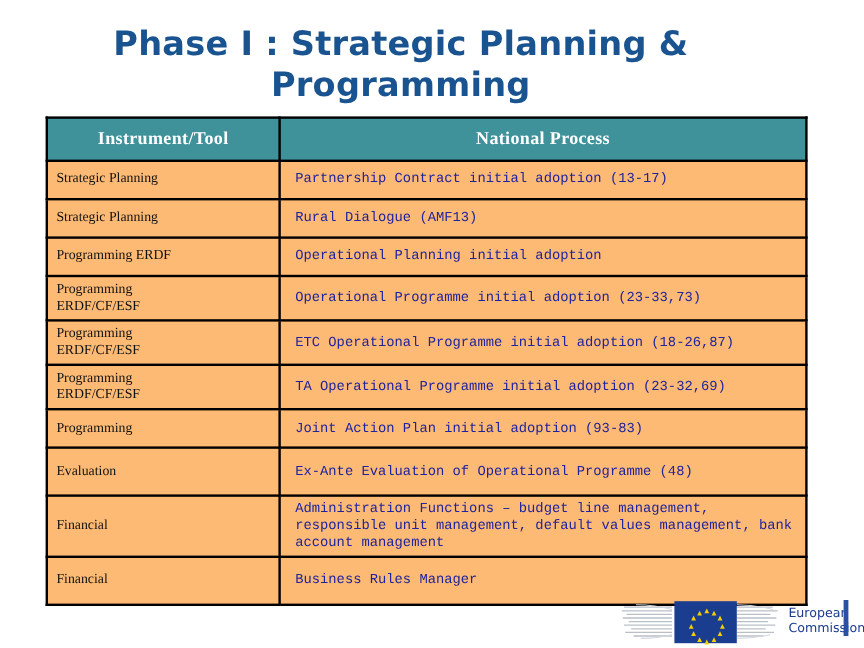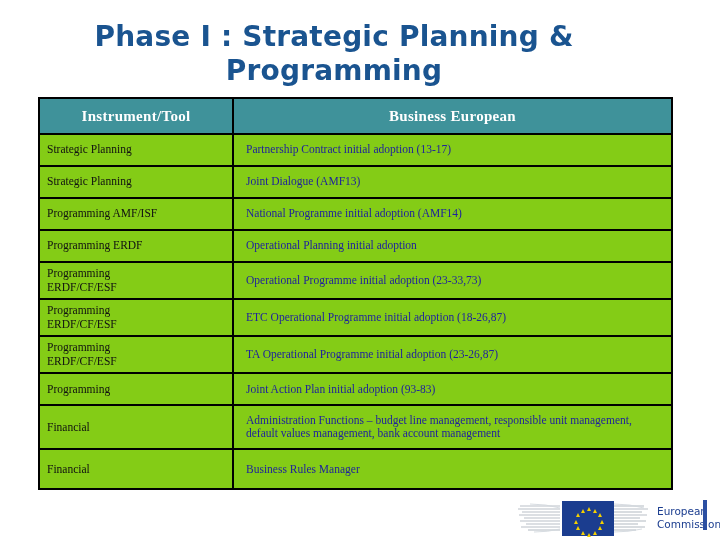--- a/index.html
+++ b/index.html
@@ -52,34 +52,35 @@
     font-weight: bold;
     font-size: 15px;
     height: 34px;
     padding: 0 8px;
     letter-spacing: 0.3px;
   }
   th.col-instrument { width: 176px; }
   th.col-process    { text-align: center; }
 
   #process-table tbody td {
-    background: #84cc16;
+    background: #fdba74;
     font-size: 11.5px;
     line-height: 1.18;
   }
   td.cell-instrument {
     color: #111111;
     padding: 4px 6px 4px 7px;
     text-align: left;
     white-space: pre-line;
   }
   td.cell-process {
     color: #20239c;
     padding: 4px 10px 4px 12px;
     text-align: left;
+    font-family: Liberation Mono, monospace;
   }
   tr.row-tall td { height: 30px; }
   tr.row-std  td { height: 22px; }
   tr.row-wrap td { height: 34px; }
 
   
   #eu-logo {
     position: absolute;
     left: 518px;
     top: 498px;
@@ -127,58 +128,58 @@
 </head>
 <body>
 
 <div id="slide-title">Phase I : Strategic Planning &amp;
 Programming</div>
 
 <table id="process-table">
   <thead>
     <tr>
       <th class="col-instrument">Instrument/Tool</th>
-      <th class="col-process">Business European</th>
+      <th class="col-process">National Process</th>
     </tr>
   </thead>
   <tbody id="table-body">
     <tr class="row-std">
       <td class="cell-instrument">Strategic Planning</td>
       <td class="cell-process">Partnership Contract initial adoption (13-17)</td>
     </tr>
     <tr class="row-std">
       <td class="cell-instrument">Strategic Planning</td>
-      <td class="cell-process">Joint Dialogue (AMF13)</td>
-    </tr>
-    <tr class="row-std">
-      <td class="cell-instrument">Programming AMF/ISF</td>
-      <td class="cell-process">National Programme initial adoption (AMF14)</td>
+      <td class="cell-process">Rural Dialogue (AMF13)</td>
     </tr>
     <tr class="row-std">
       <td class="cell-instrument">Programming ERDF</td>
       <td class="cell-process">Operational Planning initial adoption</td>
     </tr>
     <tr class="row-std">
       <td class="cell-instrument">Programming
 ERDF/CF/ESF</td>
       <td class="cell-process">Operational Programme initial adoption (23-33,73)</td>
     </tr>
     <tr class="row-std">
       <td class="cell-instrument">Programming
 ERDF/CF/ESF</td>
       <td class="cell-process">ETC Operational Programme initial adoption (18-26,87)</td>
     </tr>
     <tr class="row-std">
       <td class="cell-instrument">Programming
 ERDF/CF/ESF</td>
-      <td class="cell-process">TA Operational Programme initial adoption (23-26,87)</td>
+      <td class="cell-process">TA Operational Programme initial adoption (23-32,69)</td>
     </tr>
     <tr class="row-std">
       <td class="cell-instrument">Programming</td>
       <td class="cell-process">Joint Action Plan initial adoption (93-83)</td>
+    </tr>
+    <tr class="row-tall">
+      <td class="cell-instrument">Evaluation</td>
+      <td class="cell-process">Ex-Ante Evaluation of Operational Programme (48)</td>
     </tr>
     <tr class="row-wrap">
       <td class="cell-instrument">Financial</td>
       <td class="cell-process">Administration Functions – budget line management, responsible unit management, default values management, bank account management</td>
     </tr>
     <tr class="row-tall">
       <td class="cell-instrument">Financial</td>
       <td class="cell-process">Business Rules Manager</td>
     </tr>
   </tbody>

